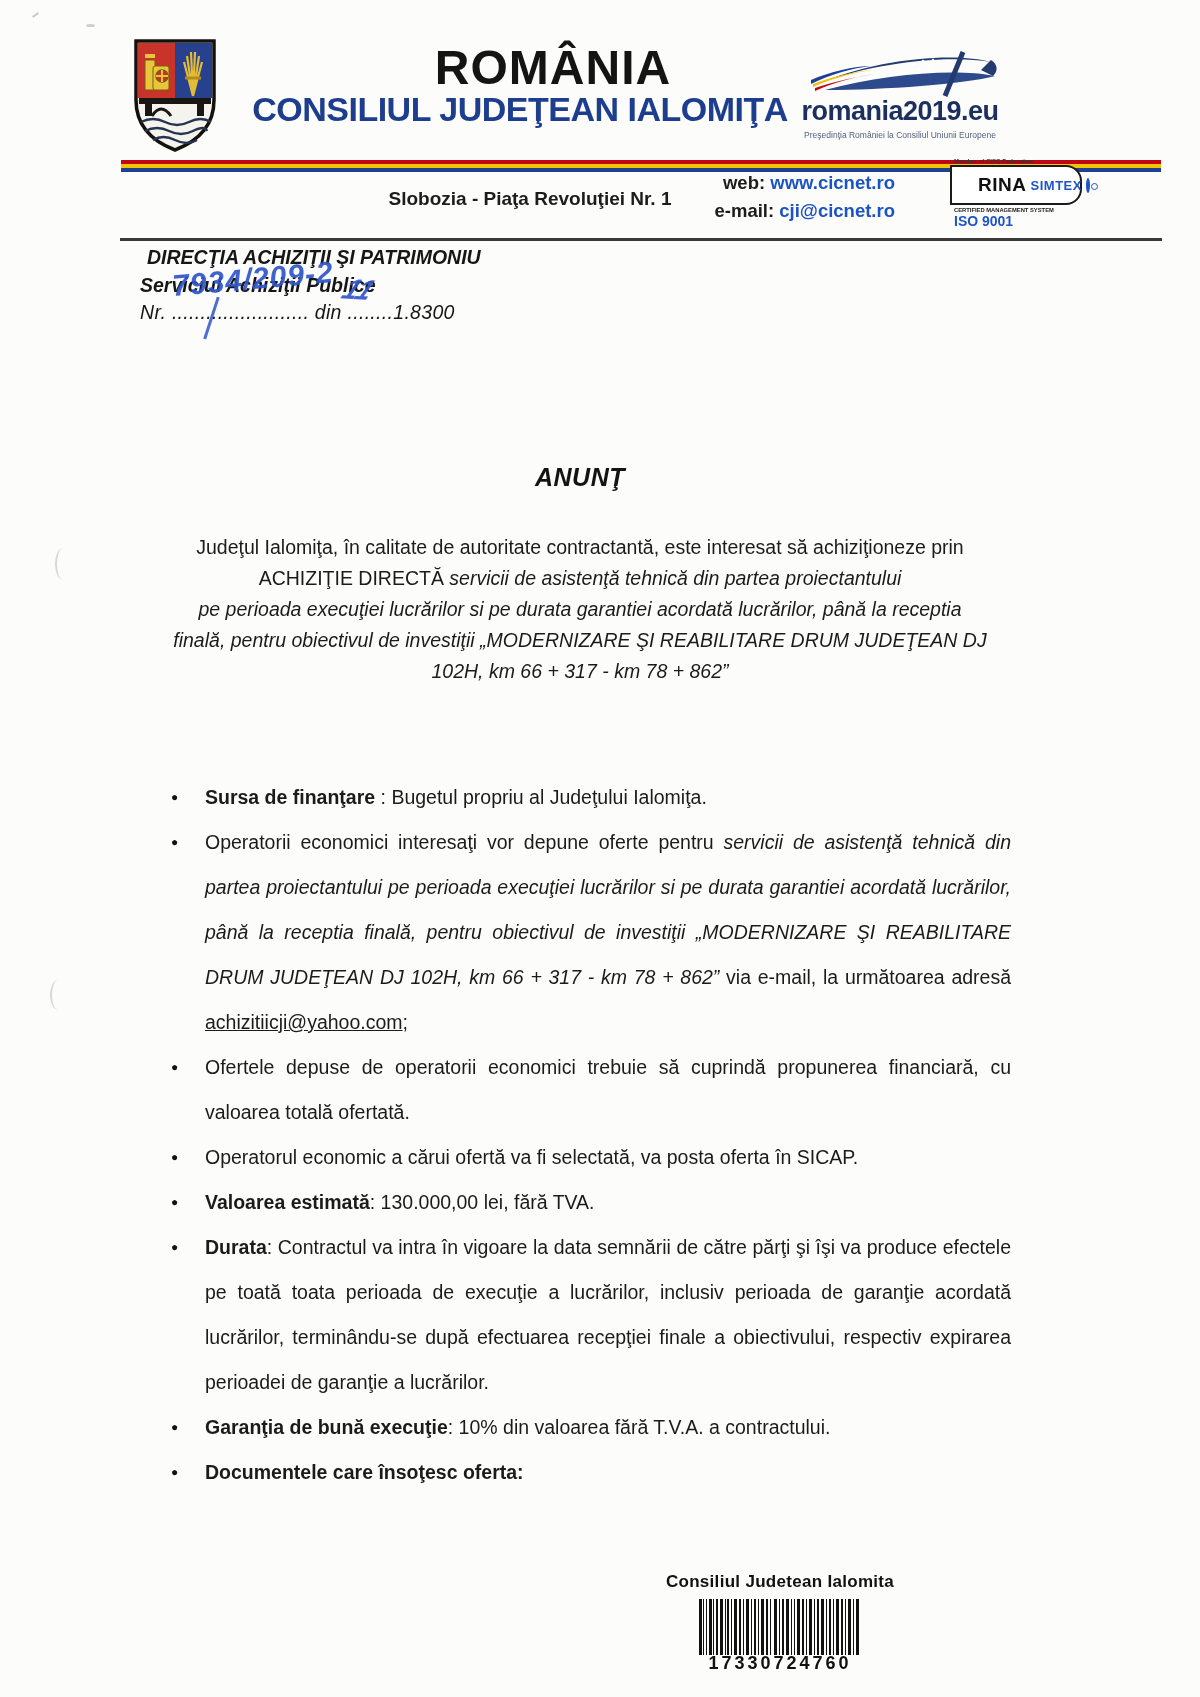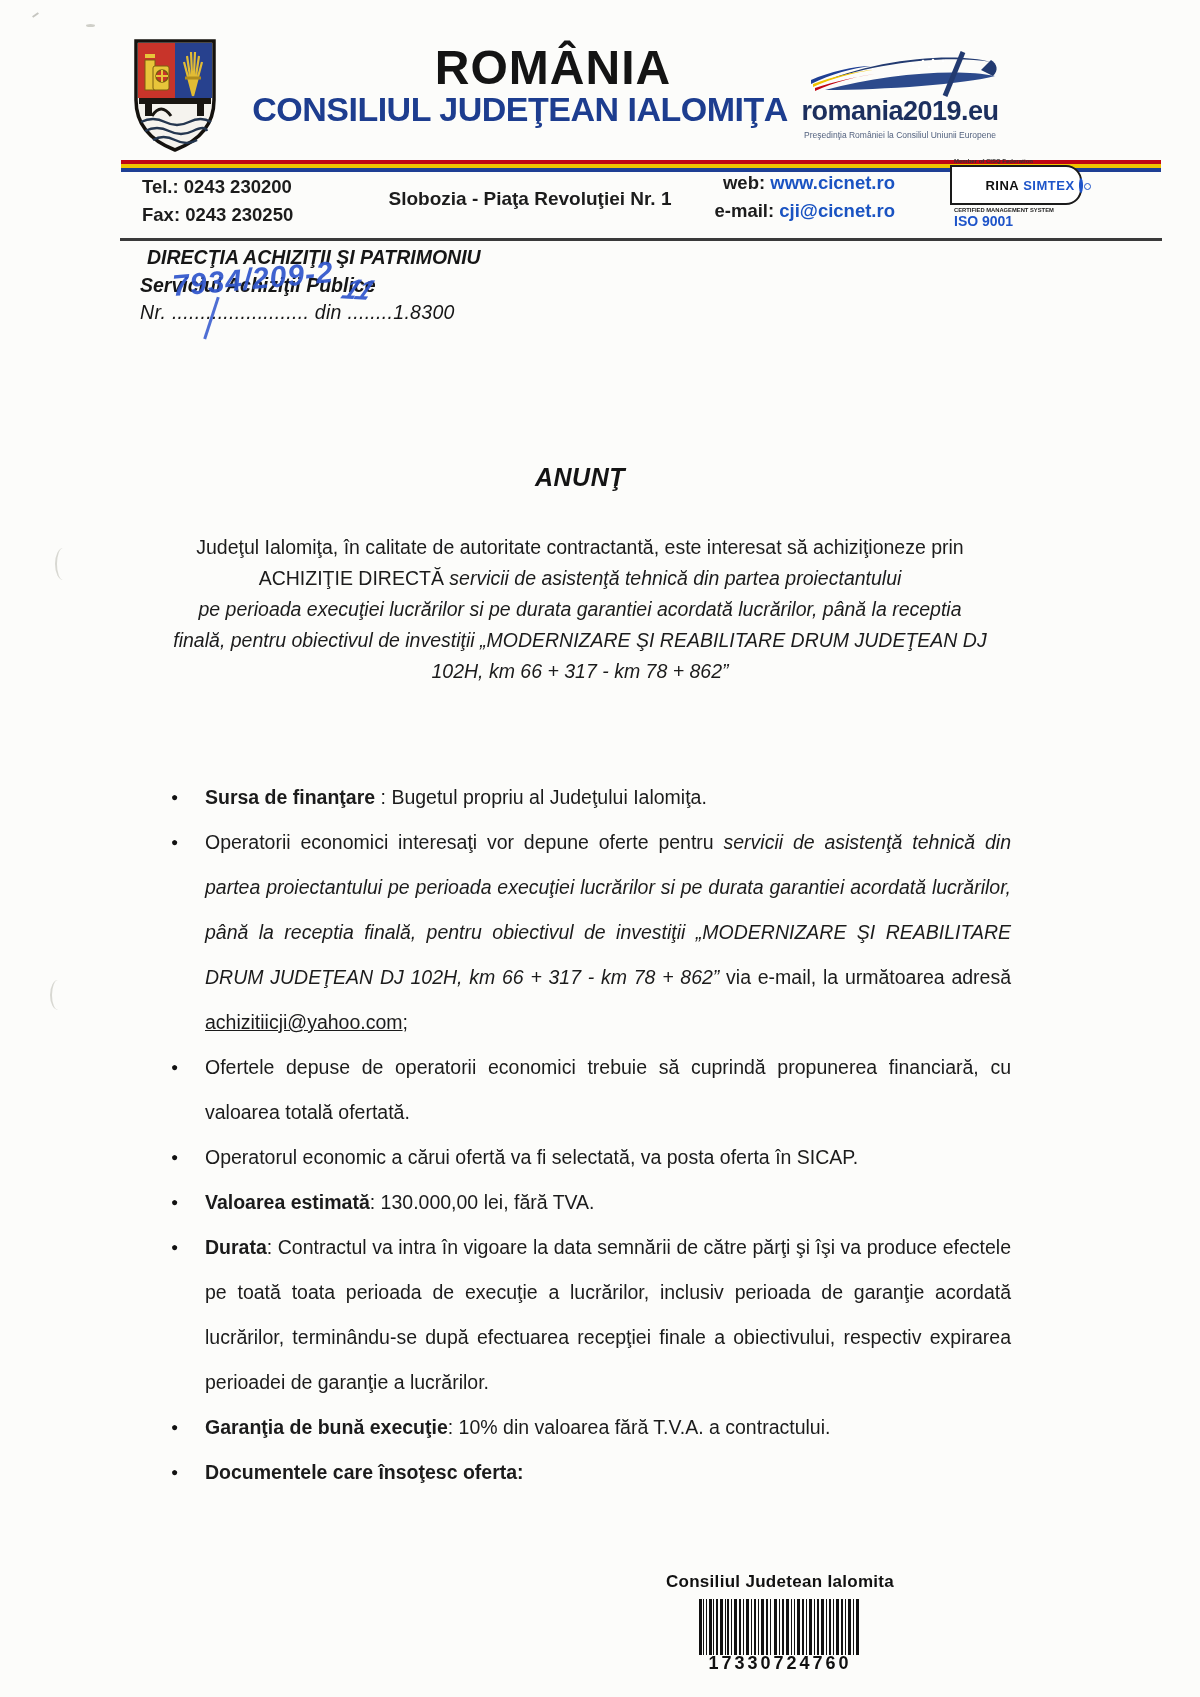--- a/index.html
+++ b/index.html
@@ -29,21 +29,21 @@
   .contact-address { left:330px; top:188px; width:400px; text-align:center;
     font-weight:bold; font-size:19px; }
   .contact-web { left:650px; top:169px; width:245px; text-align:right;
     font-weight:bold; font-size:18.5px; line-height:28px; }
   .link-blue { color:#1a53c2; }
 
   .cert { left:950px; top:158px; width:132px; text-align:center; }
   .cert-member { font-size:6px; font-weight:bold; color:#333; text-align:left; padding-left:4px; }
   .cert-box { border:2px solid #1a1a1a; height:40px; margin-top:1px; background:#fff;
     display:flex; align-items:center; justify-content:center; gap:4px; border-radius:0 16px 16px 0; }
-  .cert-rina { font-size:13px; font-weight:bold; color:#111; letter-spacing:0.5px;padding-left:36px; }
+  .cert-rina { font-size:19px; font-weight:bold; color:#111; letter-spacing:0.5px;padding-left:36px; }
   .cert-simtex { font-size:13px; font-weight:bold; color:#1e54c9; letter-spacing:0.5px; }
   .cert-circle { width:15px; height:15px; border:2px solid #1e54c9; border-radius:50%;
     display:inline-block; position:relative; }
   .cert-circle::after { content:""; position:absolute; left:3px; top:3px; width:5px; height:5px;
     border:1.5px solid #1e54c9; border-radius:50%; }
   .cert-certified { font-size:5.8px; font-weight:bold; color:#222; text-align:left; padding-left:4px; margin-top:2px; }
   .cert-iso { font-size:14px; font-weight:bold; color:#1e54c9; text-align:left; padding-left:4px; }
 
   .rule { left:120px; top:238px; width:1042px; height:2.5px; background:#3a3a3a; }
 
@@ -142,24 +142,20 @@
           <circle cx="124" cy="19" r="1.3"></circle>
           <circle cx="134" cy="17" r="1.3"></circle>
       </g>
     </svg>
     <div class="eu-name">romania2019.eu</div>
     <div class="eu-tagline">Preşedinţia României la Consiliul Uniunii Europene</div>
   </div>
 
   <div class="abs tricolor"></div>
 
-  <div class="abs contact-tel">
-    <div>Tel.: 0243 230200</div>
-    <div>Fax: 0243 230250</div>
-  </div>
   <div class="abs contact-address">Slobozia - Piaţa Revoluţiei Nr. 1</div>
   <div class="abs contact-web">
     <div><span>web: </span><span class="link-blue">www.cicnet.ro</span></div>
     <div><span>e-mail:  </span><span class="link-blue">cji@cicnet.ro</span></div>
   </div>
 
   <div class="abs cert">
     <div class="cert-member">Member of CISQ Federation</div>
     <div class="cert-box">
       <span class="cert-rina">RINA</span>

